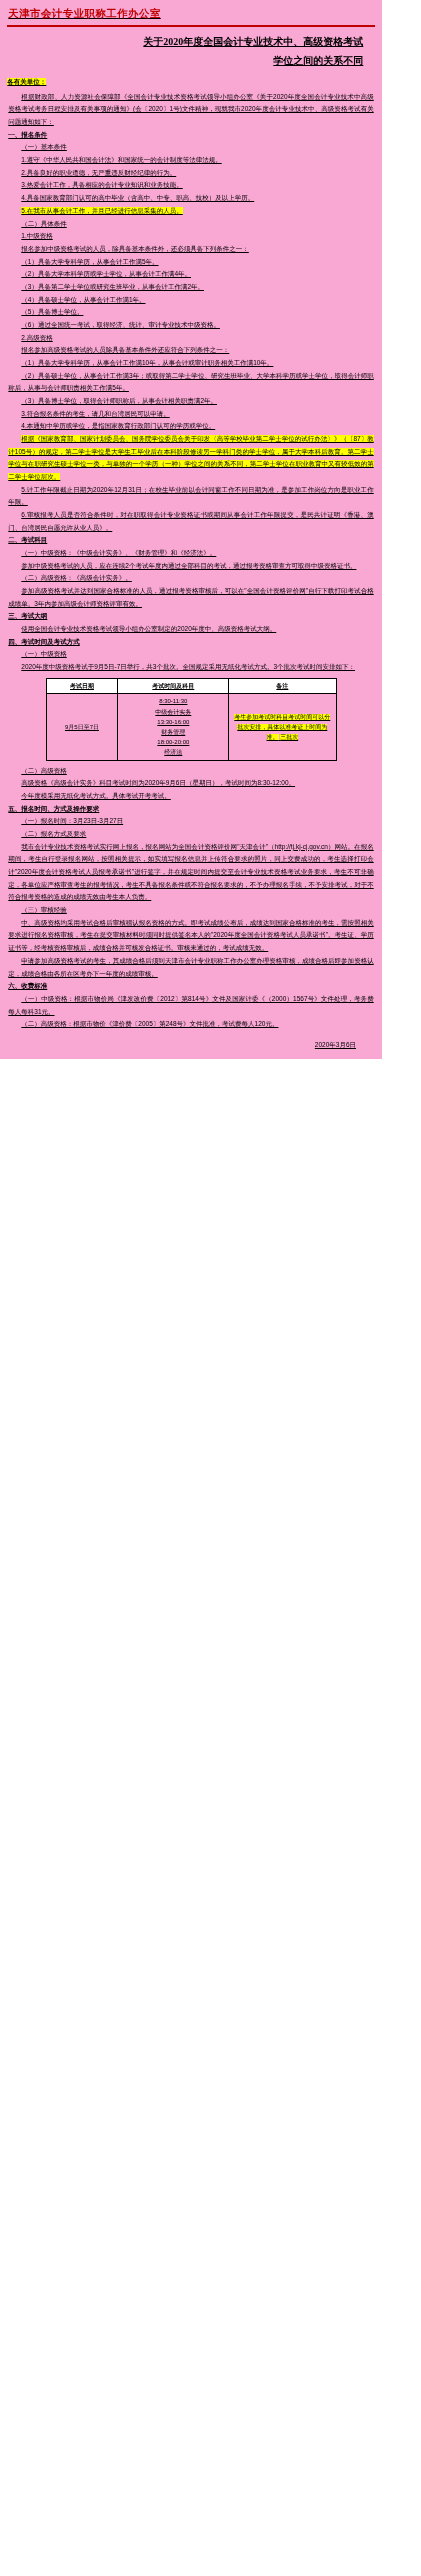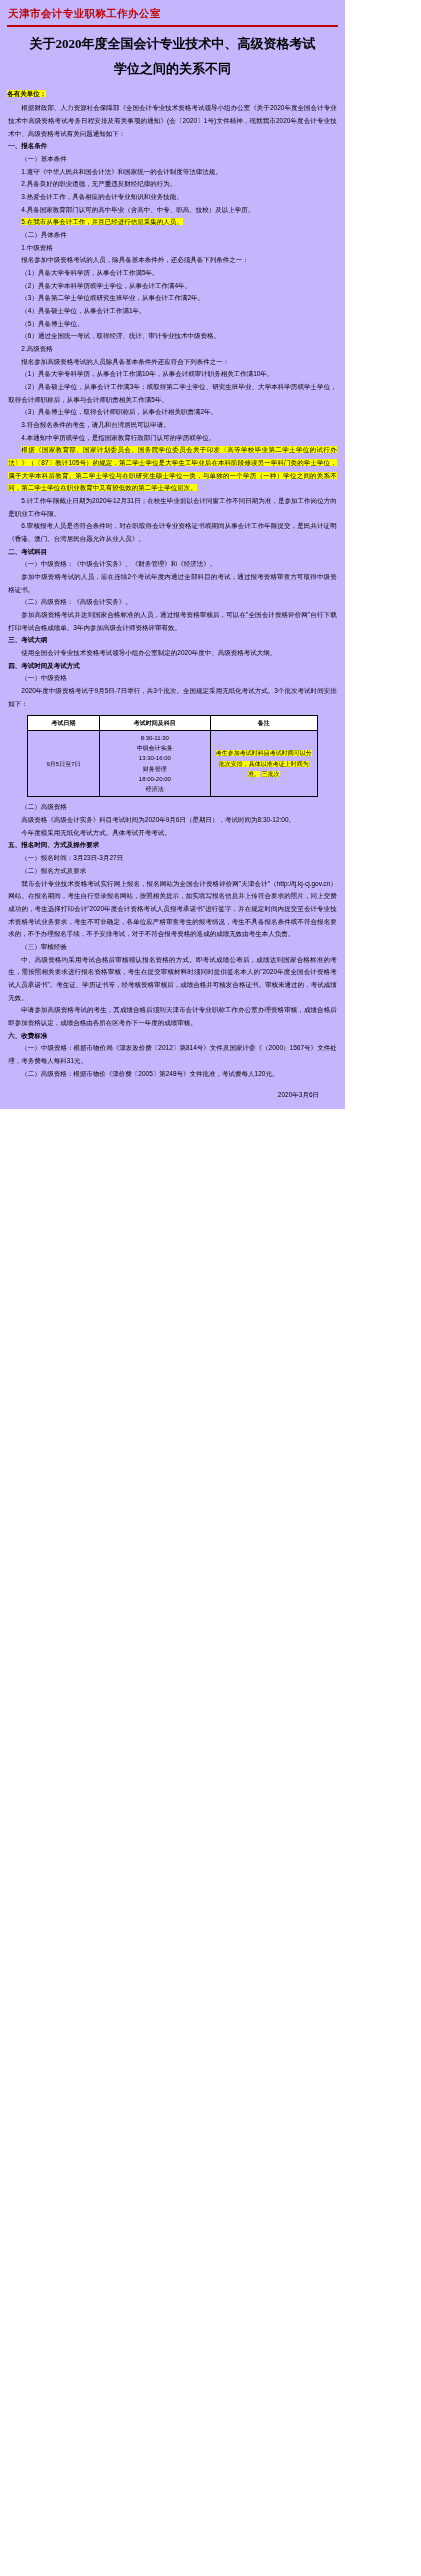--- a/index.html
+++ b/index.html
@@ -6,43 +6,44 @@
     margin: 0;
     padding: 0;
     background: #ffffff;
   }
   body {
     width: 421px;
     font-family: "Liberation Sans", "DejaVu Sans", sans-serif;
     color: #000;
   }
   .page {
-    width: 345px;
+    width: 382px;
     box-sizing: border-box;
     padding: 5.2px 7.3px 8.3px 7.3px;
-    background: #c4b5fd;
+    background: #f9a8d4;
     position: relative;
+    text-decoration: underline;
   }
   .org-title {
     color: #c00000;
     font-weight: bold;
     font-size: 10.4px;
     letter-spacing: 0.5px;
     padding: 2.1px 0 3.1px 1px;
     font-family: "Liberation Serif", "DejaVu Serif", serif;
   }
   .red-rule {
     height: 1.6px;
     background: #c00000;
     margin: 1px 0 5.2px 0;
   }
   .doc-title {
-    text-align: center;
-    font-weight: bold;
-    font-size: 13px;
+    text-align: right;
+    font-weight: bold;
+    font-size: 10px;
     line-height: 1.9;
     margin: 2.1px 11.4px 6.2px 11.4px;
     font-family: "Liberation Serif", "DejaVu Serif", serif;
   }
   .hl {
     background: #ffff00;
   }
   .salutation {
     font-size: 6.5px;
     line-height: 1.9;

